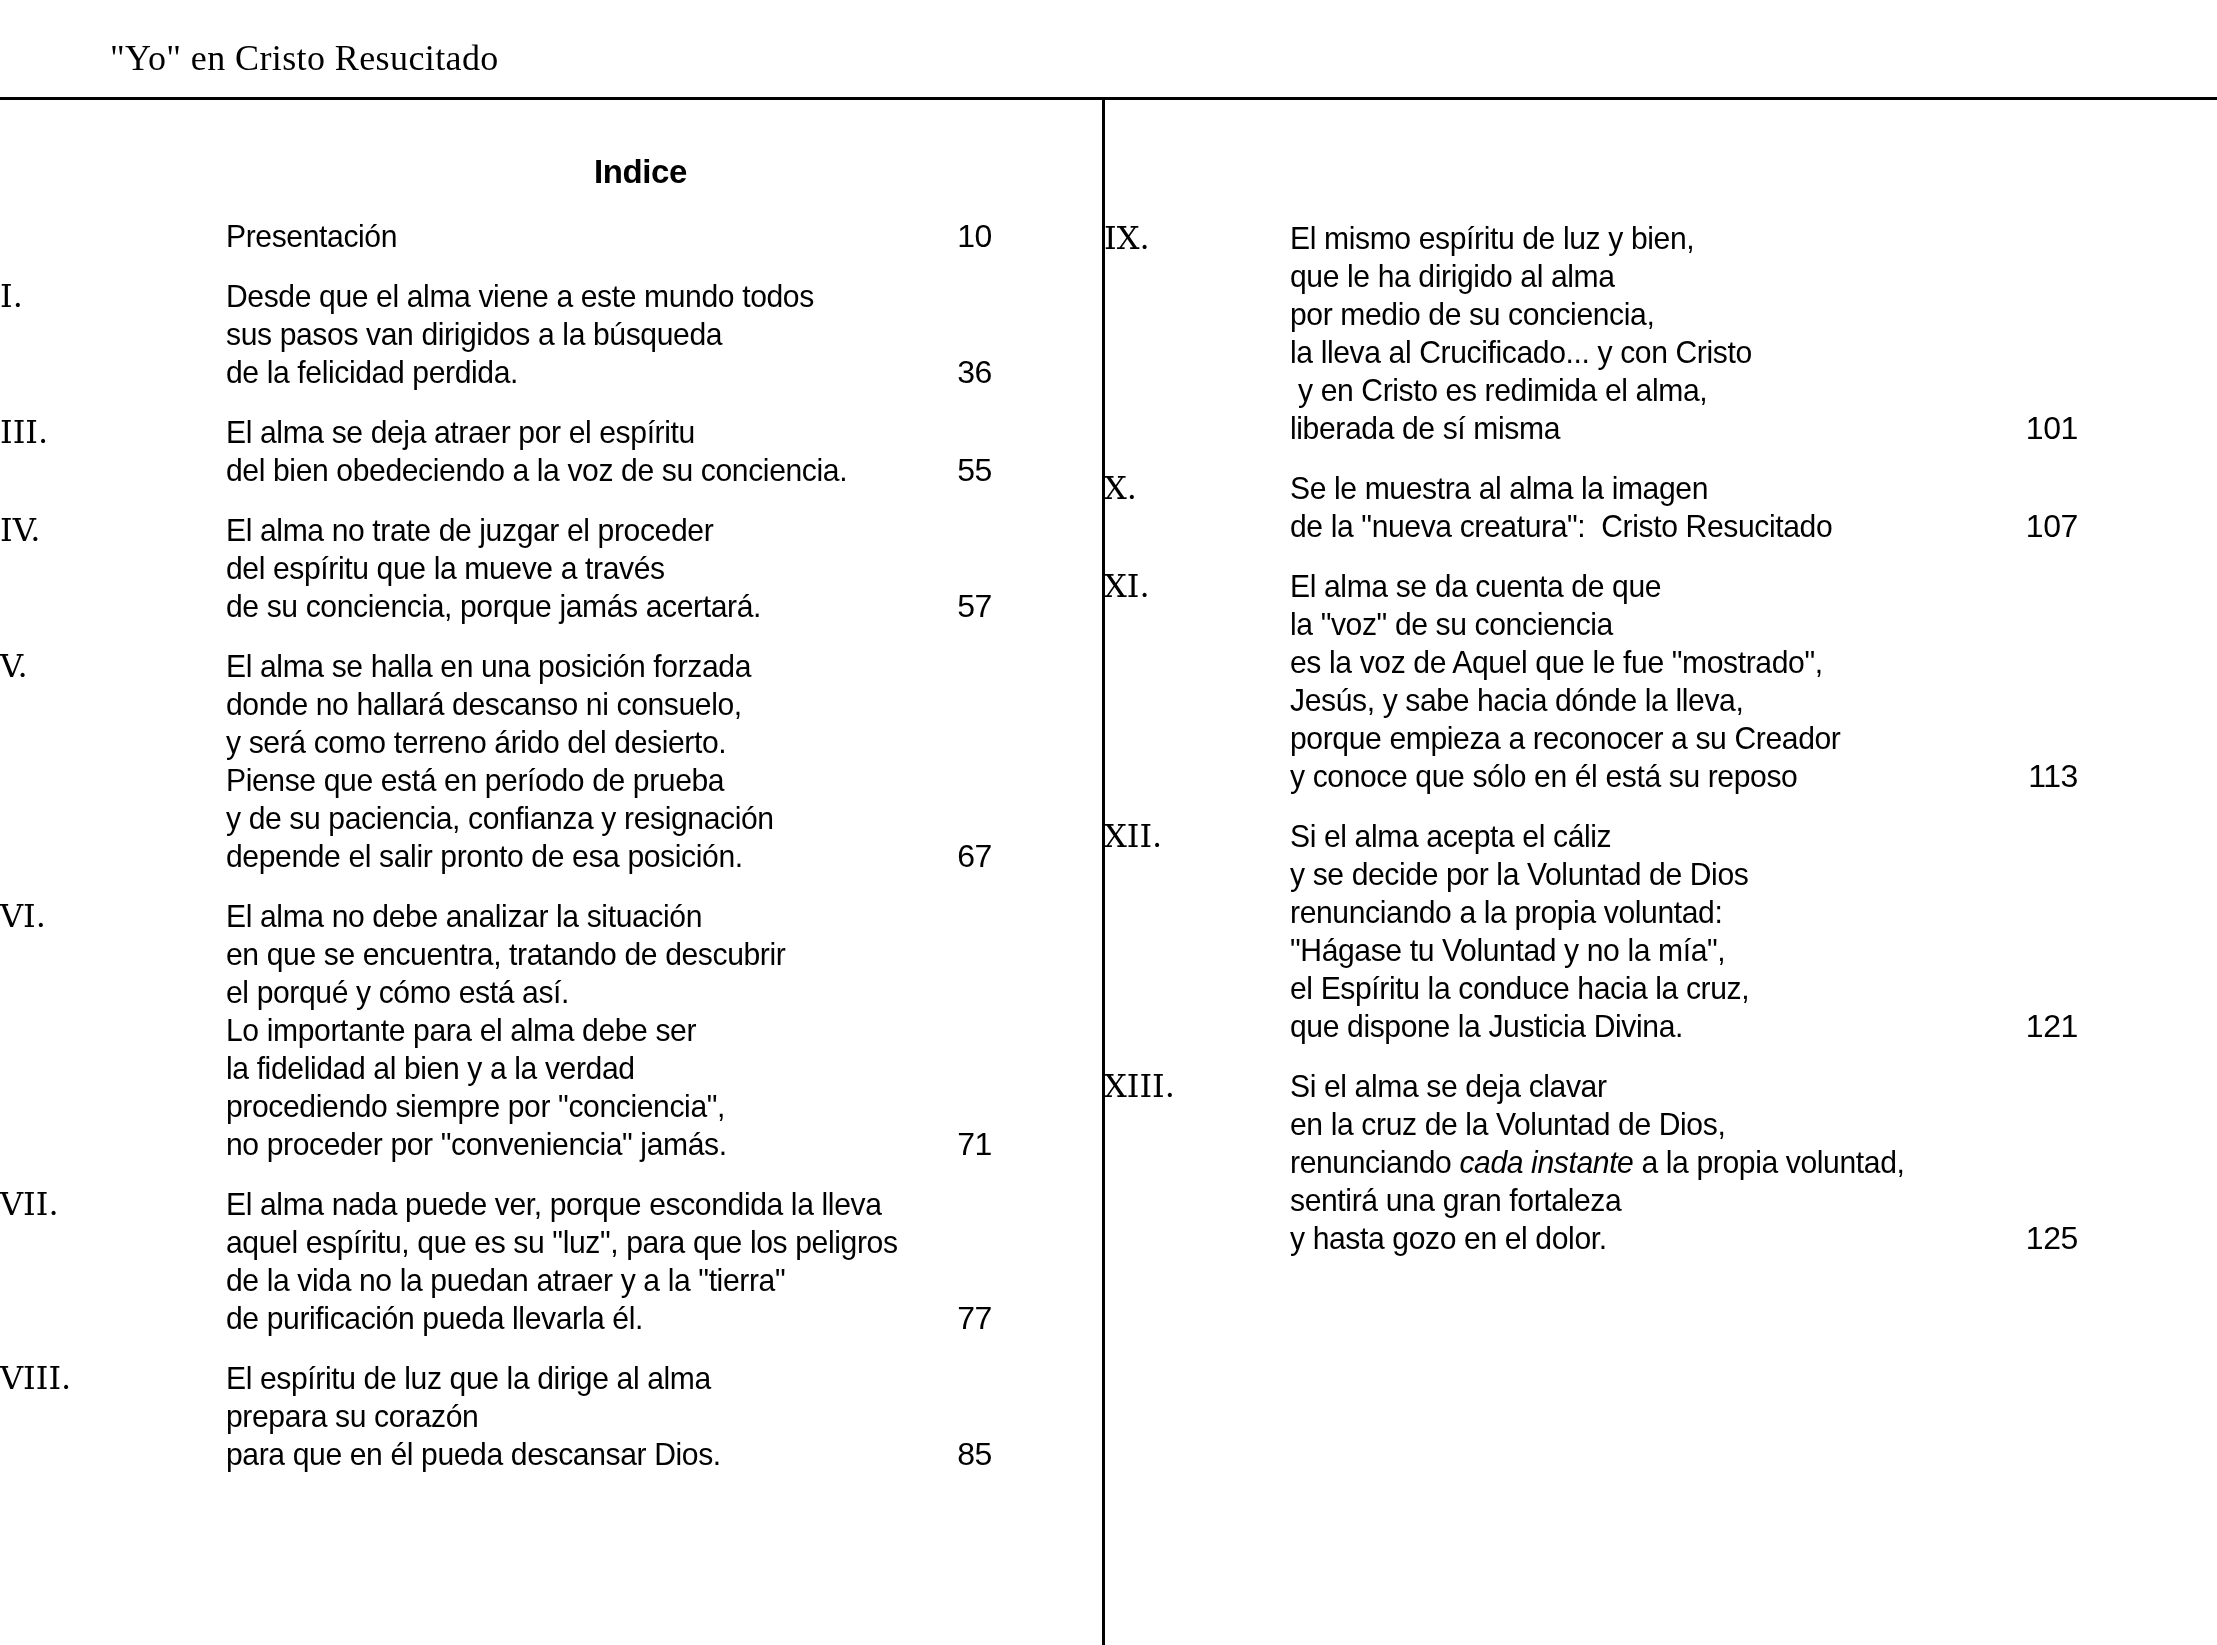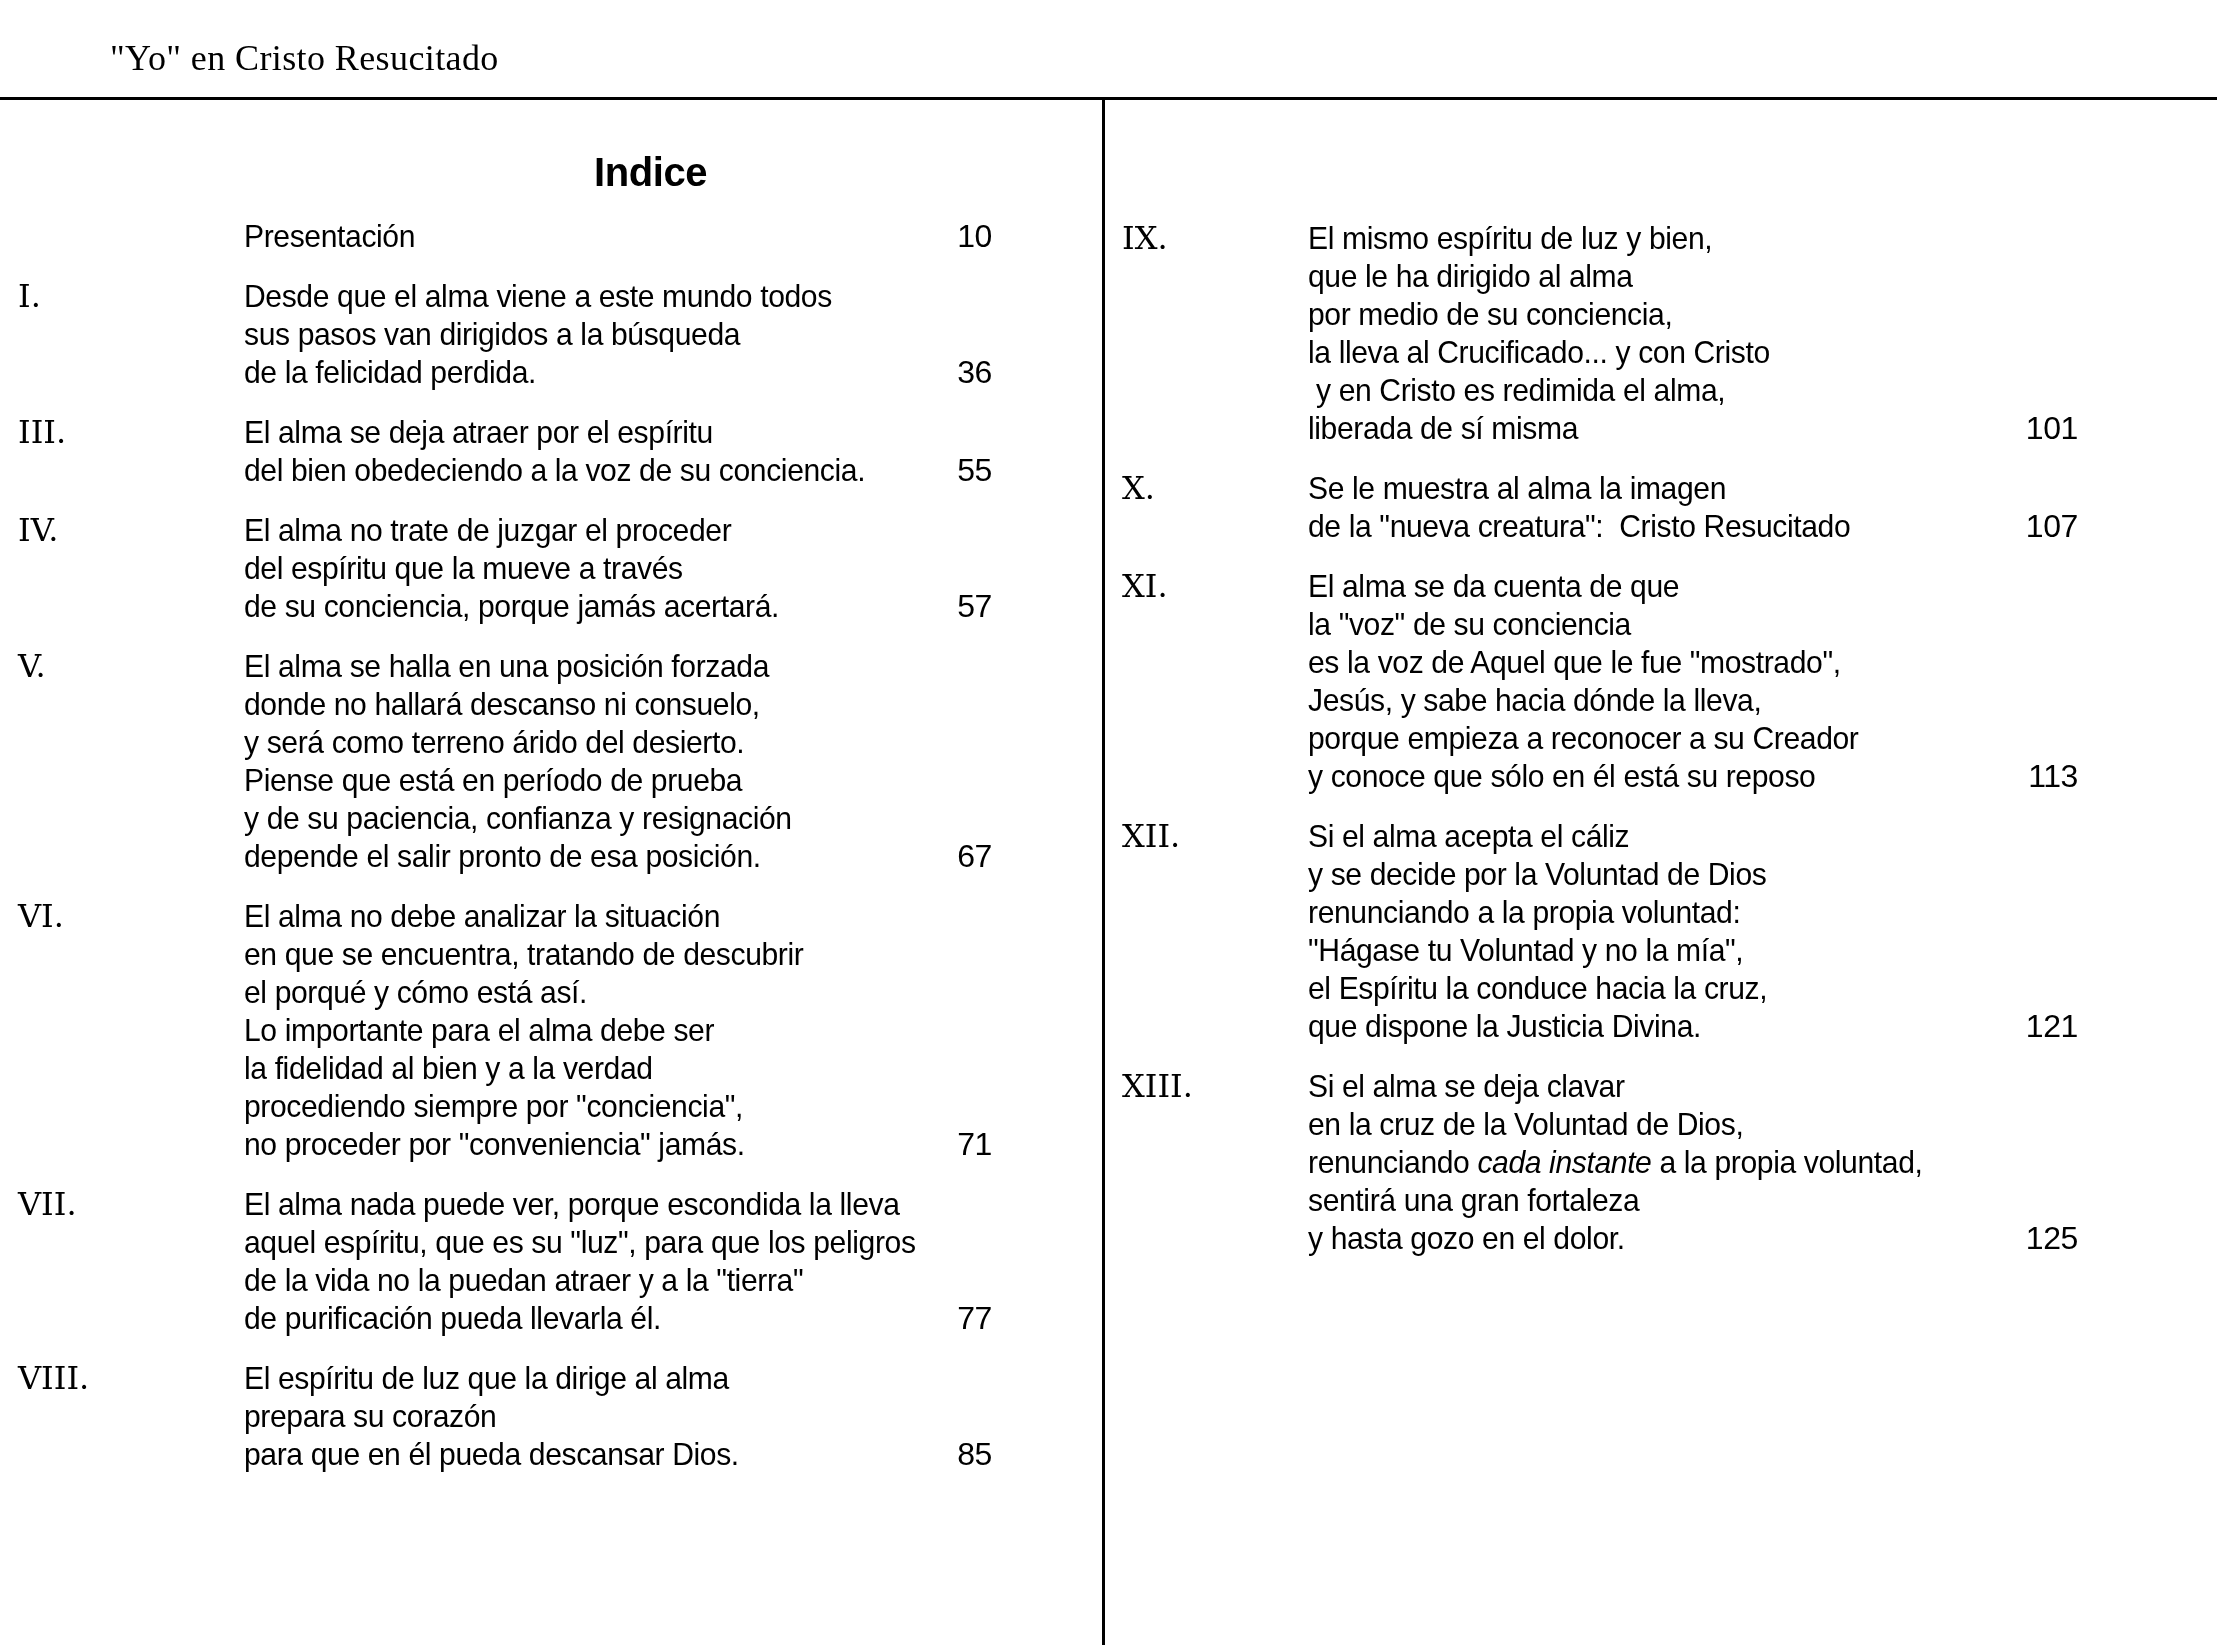--- a/index.html
+++ b/index.html
@@ -34,33 +34,32 @@
     width: 2.6px; height: 1546px;
     background: #000000;
   }
   .col { position: absolute; top: 99px; }
   .col-left  { left: 0; width: 1103px; }
   .col-right { left: 1104px; width: 1113px; }
   .toc-heading {
     display: block;
     width: fit-content;
     margin: 54px 12px 0 594px;
-    font-size: 40px;
+    font-size: 33px;
     line-height: 38px;
     font-weight: 700;
     letter-spacing: -0.4px;
   }
   .toc-list { margin-top: 26px; }
   .col-right .toc-list { margin-top: 120px; }
   .toc-item {
     position: relative;
     display: flex;
     align-items: flex-start;
     margin-bottom: 22px;
-    padding-left: 18px;
   }
   .num {
     flex: none;
     width: 200px;
     text-align: left;
     font-family: "DejaVu Serif", serif;
     font-size: 32px;
     line-height: 38px;
   }
   .col-right .num { width: 151px; }

